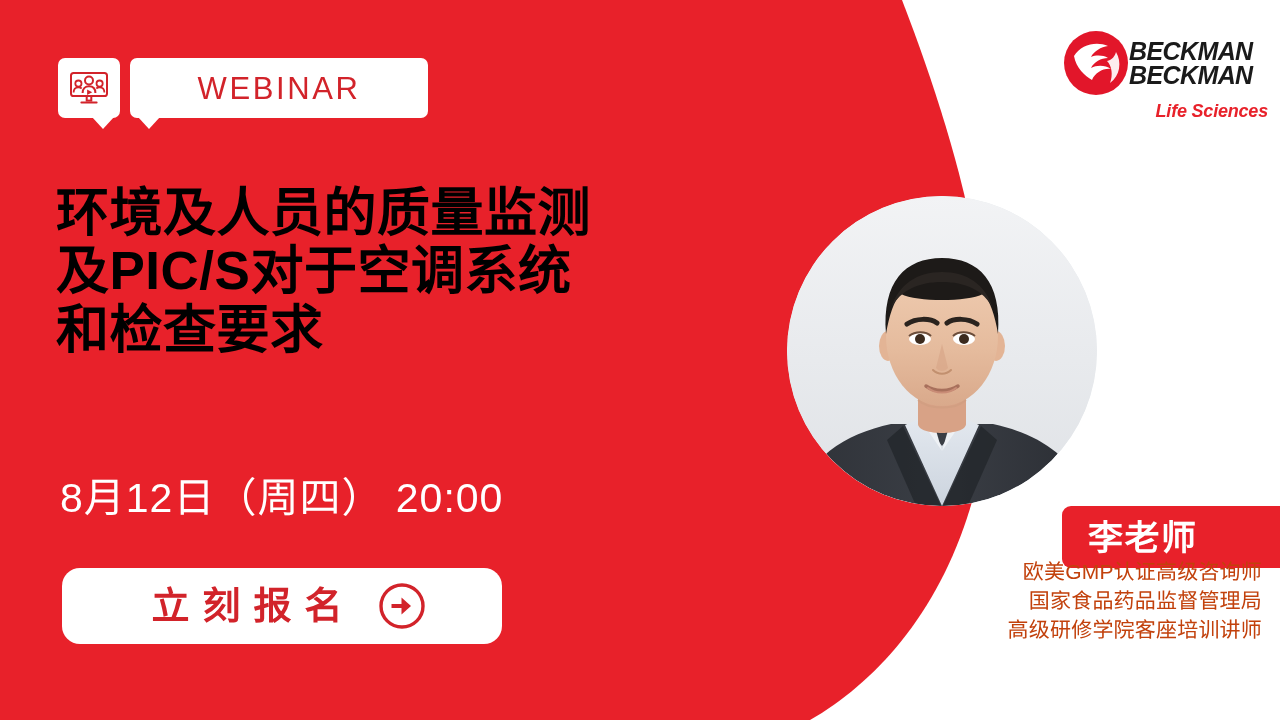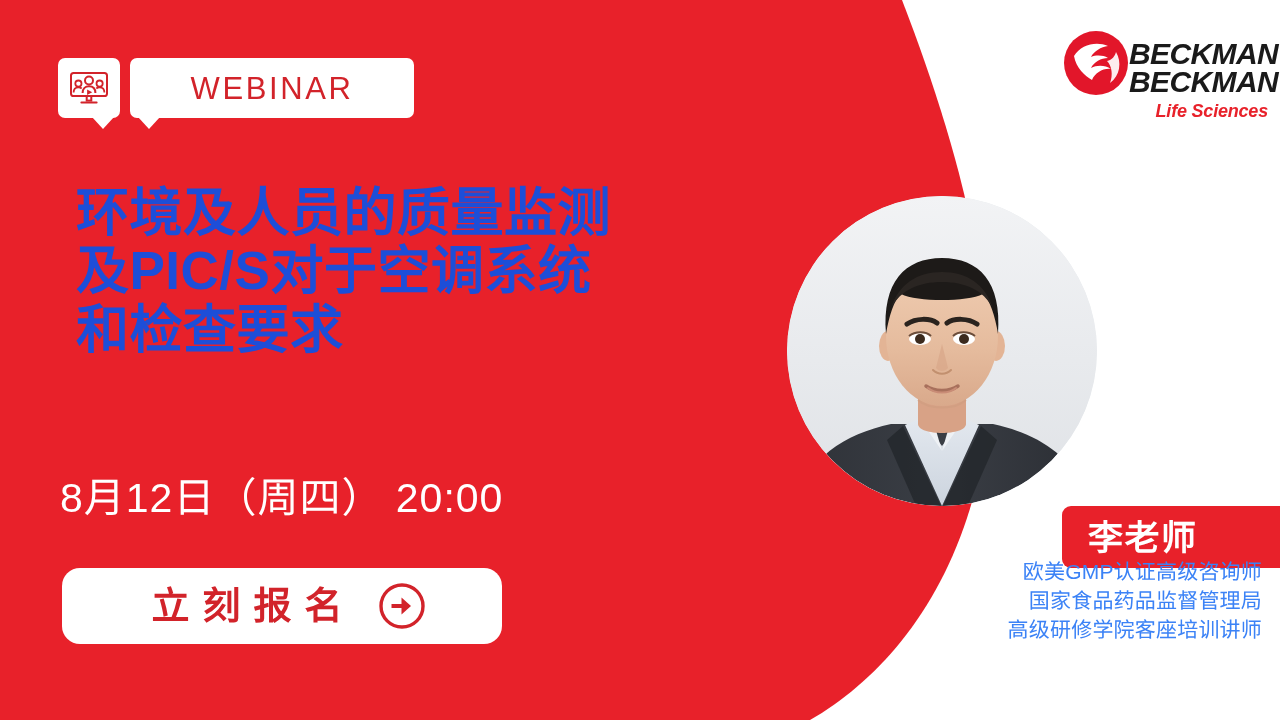--- a/index.html
+++ b/index.html
@@ -64,47 +64,46 @@
     justify-content: center;
   }
   .bubble-icon::after {
     right: 6px;
   }
   .bubble-text {
     min-width: 240px;
     display: flex;
     align-items: center;
     justify-content: center;
-    padding: 0 22px;
+    padding: 0 29px;
   }
   .bubble-text::after {
     left: 8px;
   }
   .webinar-word {
     color: #d2232a;
     font-size: 31px;
     font-weight: 400;
     letter-spacing: 2.6px;
     line-height: 1;
     white-space: nowrap;
   }
 
   
   .headline {
     position: absolute;
     left: 56px;
     top: 148px;
     width: 710px;
-    color: #1d4ed8;
+    color: #000000;
     font-size: 53px;
     font-weight: 700;
     line-height: 1.11;
     letter-spacing: 0.5px;
     font-family: "Liberation Sans", "DejaVu Sans", sans-serif;
-    margin-left: 20px;
   }
   .headline .hl-line { display: block; white-space: nowrap; }
 
   
   .datetime {
     position: absolute;
     left: 60px;
     top: 478px;
     color: #ffffff;
     font-size: 41px;
@@ -178,21 +177,21 @@
     white-space: nowrap;
   }
 
   
   .credentials {
     position: absolute;
     right: 18px;
     top: 558px;
     width: 360px;
     text-align: right;
-    color: #3b82f6;
+    color: #c2410c;
     font-size: 21px;
     font-weight: 400;
     line-height: 1.38;
     letter-spacing: 0.2px;
   }
   .credentials .cred-line { display: block; white-space: nowrap; }
 
   
   .brand-logo {
     position: absolute;
@@ -207,21 +206,21 @@
     top: 4px;
     width: 66px;
     height: 66px;
   }
   .brand-wordmark {
     position: absolute;
     left: 66px;
     top: 14px;
     width: 140px;
     color: #1a1a1a;
-    font-size: 30px;
+    font-size: 25px;
     font-weight: 700;
     font-style: italic;
     line-height: 0.94;
     letter-spacing: -0.6px;
     font-family: "Liberation Sans", "DejaVu Sans", sans-serif;
   }
   .brand-wordmark .bw-line { display: block; }
   .brand-tagline {
     position: absolute;
     right: 0;

